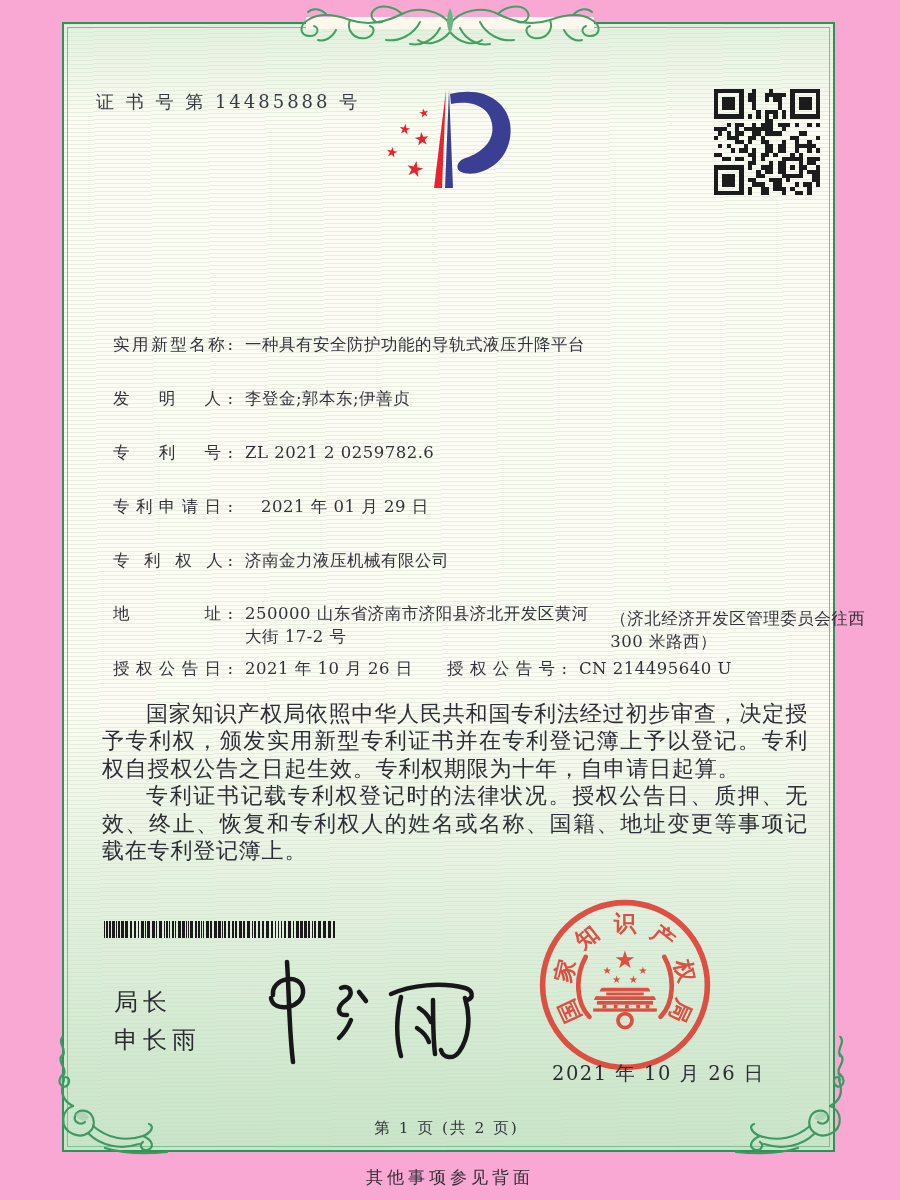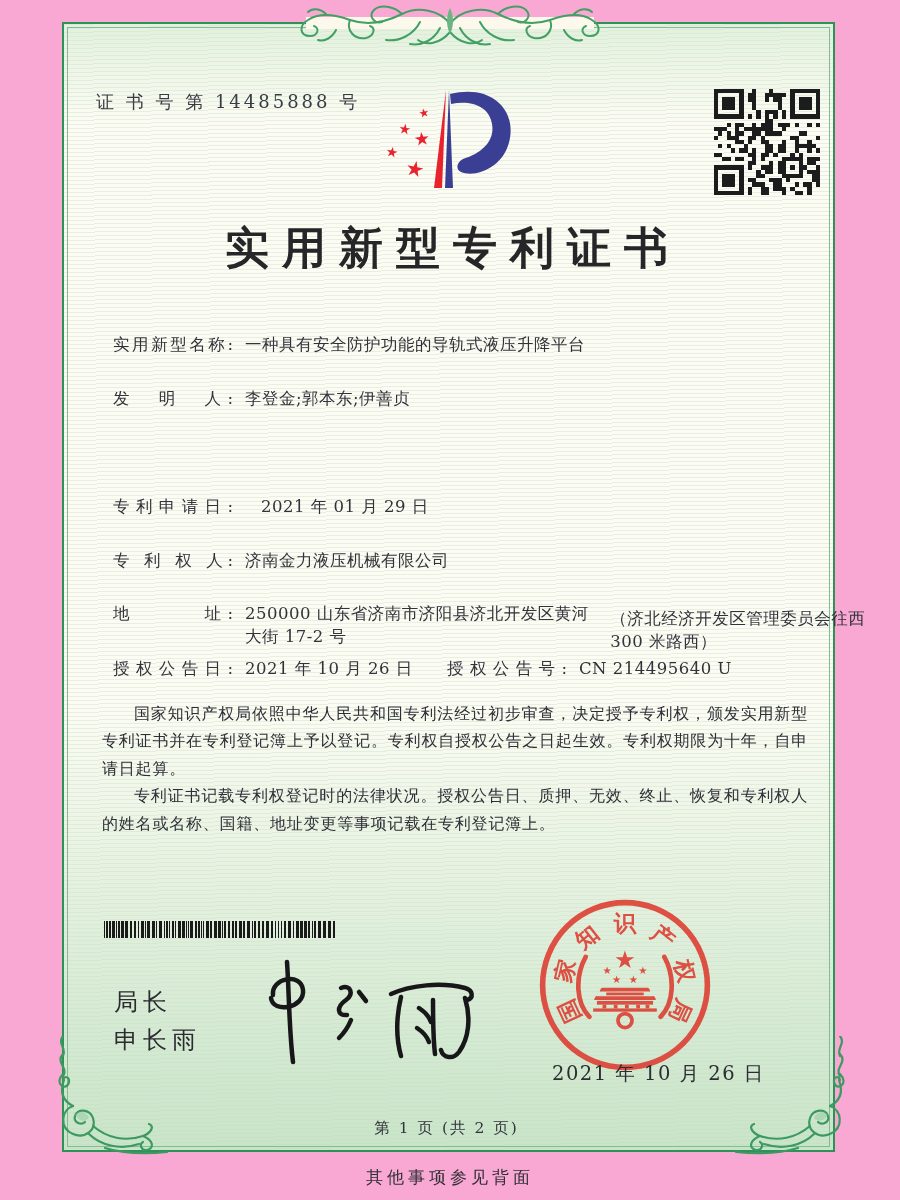--- a/index.html
+++ b/index.html
@@ -32,21 +32,21 @@
     left:62px;top:222px;width:769px;text-align:center;
     font-size:44px;font-weight:bold;color:#262628;
     letter-spacing:13px;text-indent:13px;line-height:1.2;
   }
   .frow{left:113px;display:flex;align-items:flex-start;font-size:16.5px;color:#32323a;line-height:23px;}
   .flabel{display:inline-block;width:120px;text-align:justify;text-align-last:justify;flex:0 0 120px;}
   .fvalue{margin-left:12px;letter-spacing:.5px;}
   .addr-lines{margin-left:12px;display:flex;letter-spacing:.5px;}
   .addr-lines span+span{margin-top:5px;margin-left:14px;}
   .gval1{margin-left:12px;width:202px;letter-spacing:.5px;}
-  .paras{left:102px;top:700px;width:706px;font-size:16px;color:#2e2e36;
+  .paras{left:102px;top:700px;width:706px;font-size:22px;color:#2e2e36;
     line-height:27.4px;text-align:justify;letter-spacing:.8px;}
   .paras p{margin:0;text-indent:2em;}
   .signoff{font-size:24px;color:#2b2b31;letter-spacing:5px;}
   .sealdate{font-size:19.5px;color:#2c2c34;letter-spacing:1.5px;}
   .pagenum{left:62px;top:1118px;width:769px;text-align:center;font-size:15.5px;
     color:#33333b;letter-spacing:2px;}
   .backnote{left:0;top:1166px;width:900px;text-align:center;font-size:17px;
     color:#2f2f35;letter-spacing:4px;}
   .flourish-r{transform:scaleX(-1);}
   svg{display:block;}
@@ -418,29 +418,32 @@
           <rect x="11" y="24" width="1" height="1"></rect>
           <rect x="12" y="24" width="1" height="1"></rect>
           <rect x="16" y="24" width="1" height="1"></rect>
           <rect x="19" y="24" width="1" height="1"></rect>
           <rect x="20" y="24" width="1" height="1"></rect>
           <rect x="22" y="24" width="1" height="1"></rect>
         </g>
       </svg>
   </div>
 
-  <div class="abs title">实用新型专利证书</div>
 
   <div class="abs frow" style="top:333px;">
     <span class="flabel">实用新型名称:</span>
     <span class="fvalue">一种具有安全防护功能的导轨式液压升降平台</span>
   </div>
   <div class="abs frow" style="top:387px;">
     <span class="flabel">发　明　人:</span>
     <span class="fvalue">李登金;郭本东;伊善贞</span>
+  </div>
+  <div class="abs frow" style="top:441px;">
+    <span class="flabel">专　利　号:</span>
+    <span class="fvalue">ZL 2021 2 0259782.6</span>
   </div>
   <div class="abs frow" style="top:495px;gap:16px;">
     <span class="flabel">专利申请日:</span>
     <span class="fvalue">2021 年 01 月 29 日</span>
   </div>
   <div class="abs frow" style="top:549px;">
     <span class="flabel">专 利 权 人:</span>
     <span class="fvalue">济南金力液压机械有限公司</span>
   </div>
   <div class="abs frow" style="top:602px;">

